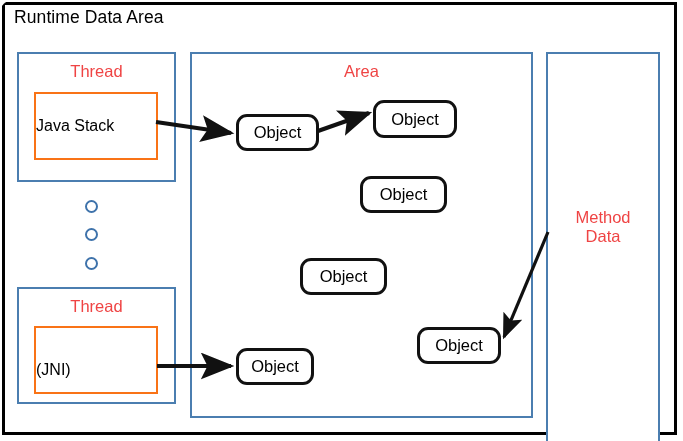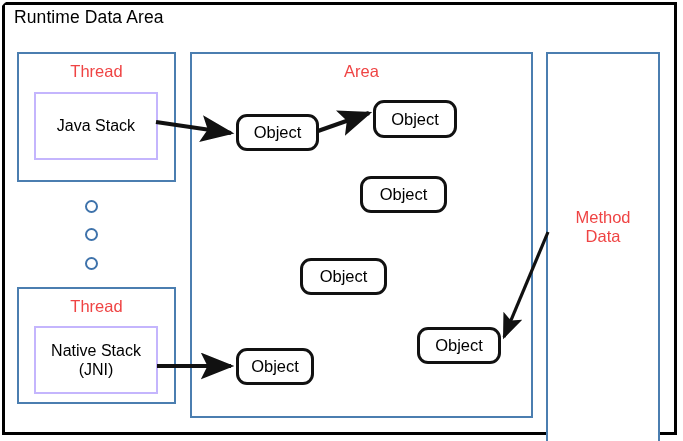--- a/index.html
+++ b/index.html
@@ -57,26 +57,25 @@
   }
   
   #thread-top { left: 17px; top: 52px; width: 159px; height: 130px; }
   #thread-bottom { left: 17px; top: 287px; width: 159px; height: 117px; }
   #heap { left: 190px; top: 52px; width: 343px; height: 366px; }
   #method-area { left: 546px; top: 52px; width: 114px; height: 392px; }
 
   
   .stack-box {
     position: absolute;
-    border: 2px solid #c4b5fd;
+    border: 2px solid #f97316;
     box-sizing: border-box;
     background: #ffffff;
     display: flex;
     align-items: center;
-    justify-content: center;
     text-align: center;
     font-size: 16px;
     color: #000000;
     line-height: 1.2;
   }
   #java-stack { left: 34px; top: 92px; width: 124px; height: 68px; }
   #native-stack { left: 34px; top: 326px; width: 124px; height: 68px; }
 
   
   .obj-box {
@@ -145,21 +144,21 @@
 
   <div class="dot" id="dot-1"></div>
   <div class="dot" id="dot-2"></div>
   <div class="dot" id="dot-3"></div>
 
   <div class="region" id="thread-bottom">
     <div class="region-label" id="label-thread-bottom">Thread</div>
   </div>
   <div class="stack-box" id="native-stack">
     <span>
-      <span>Native Stack</span><br>
+      <br>
       <span>(JNI)</span>
     </span>
   </div>
 
   <div class="region" id="heap">
     <div class="region-label" id="label-heap">Area</div>
   </div>
 
   <div class="region" id="method-area">
     <div class="region-label" id="label-method-area">

